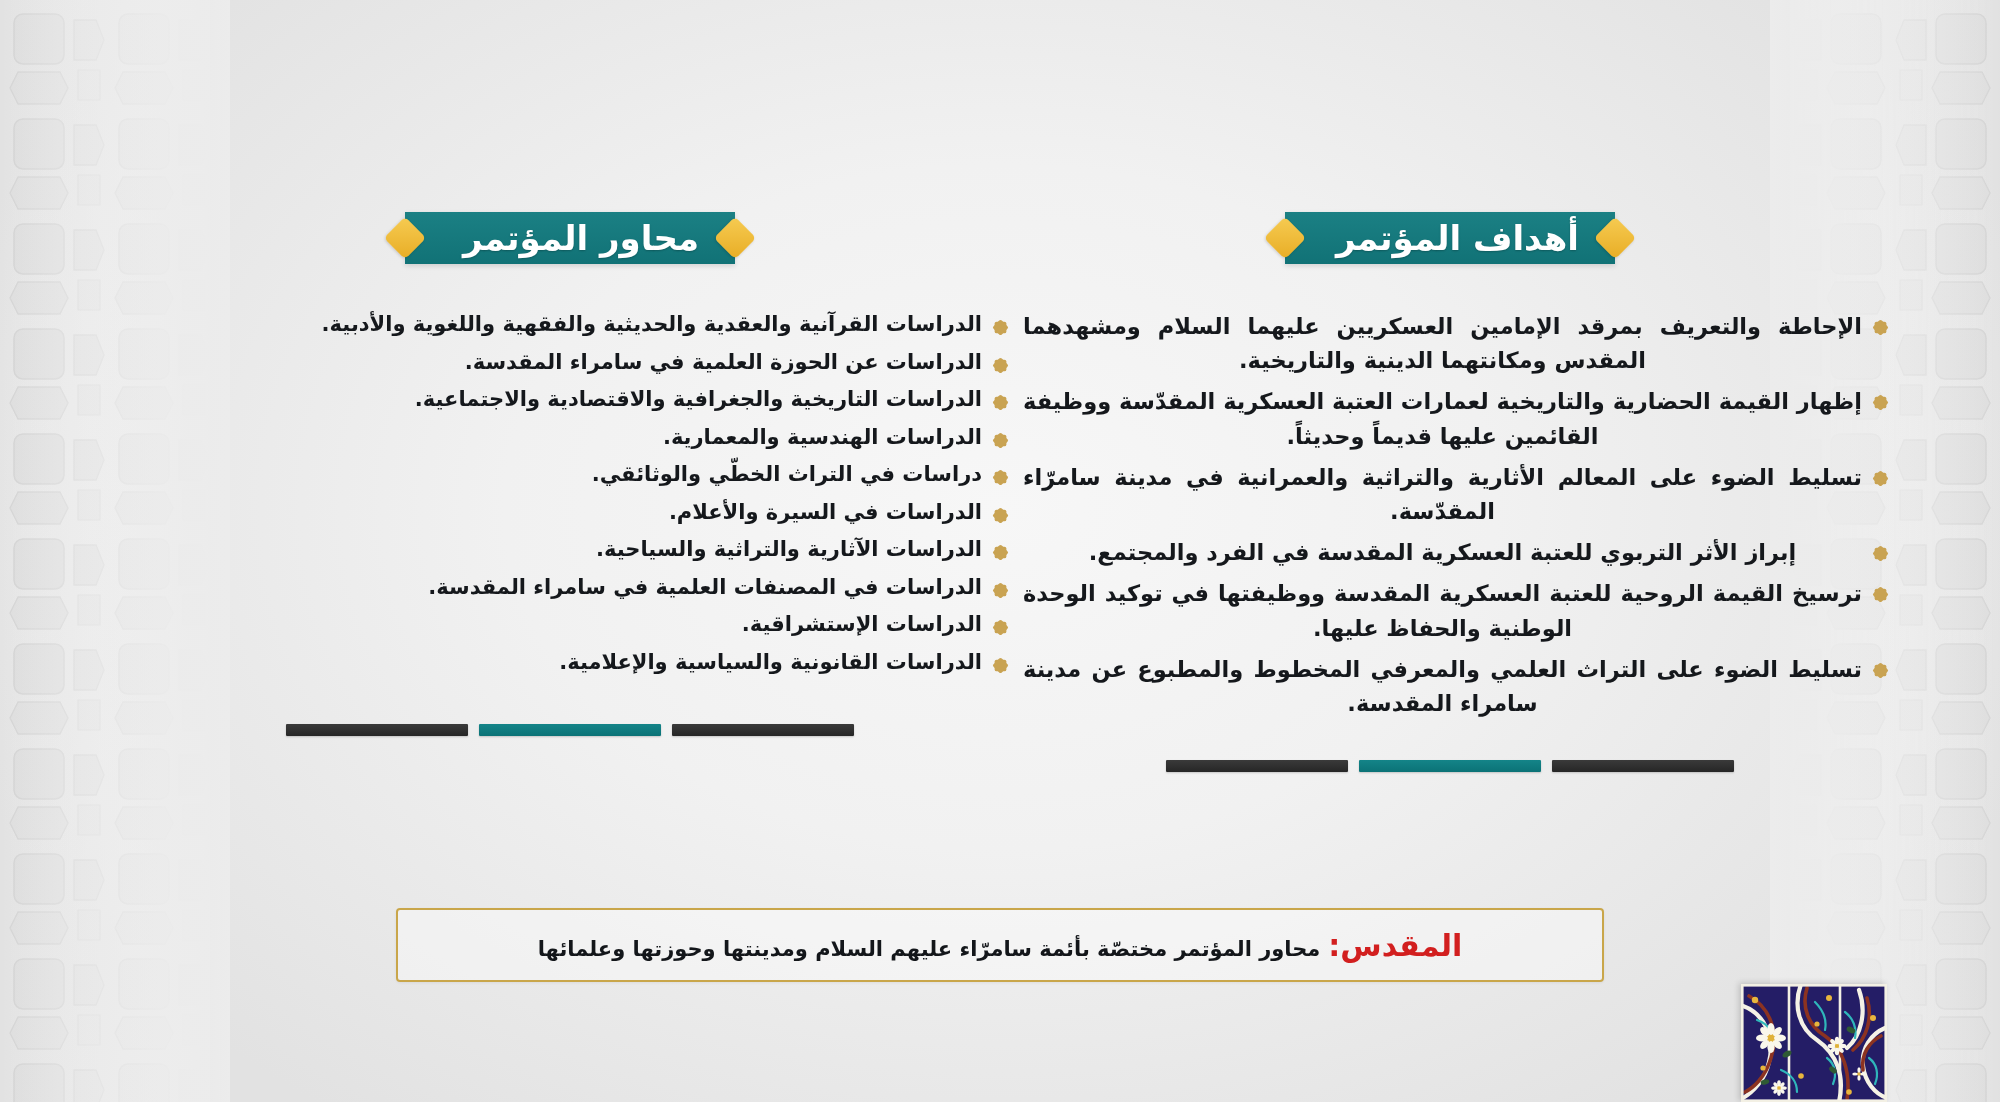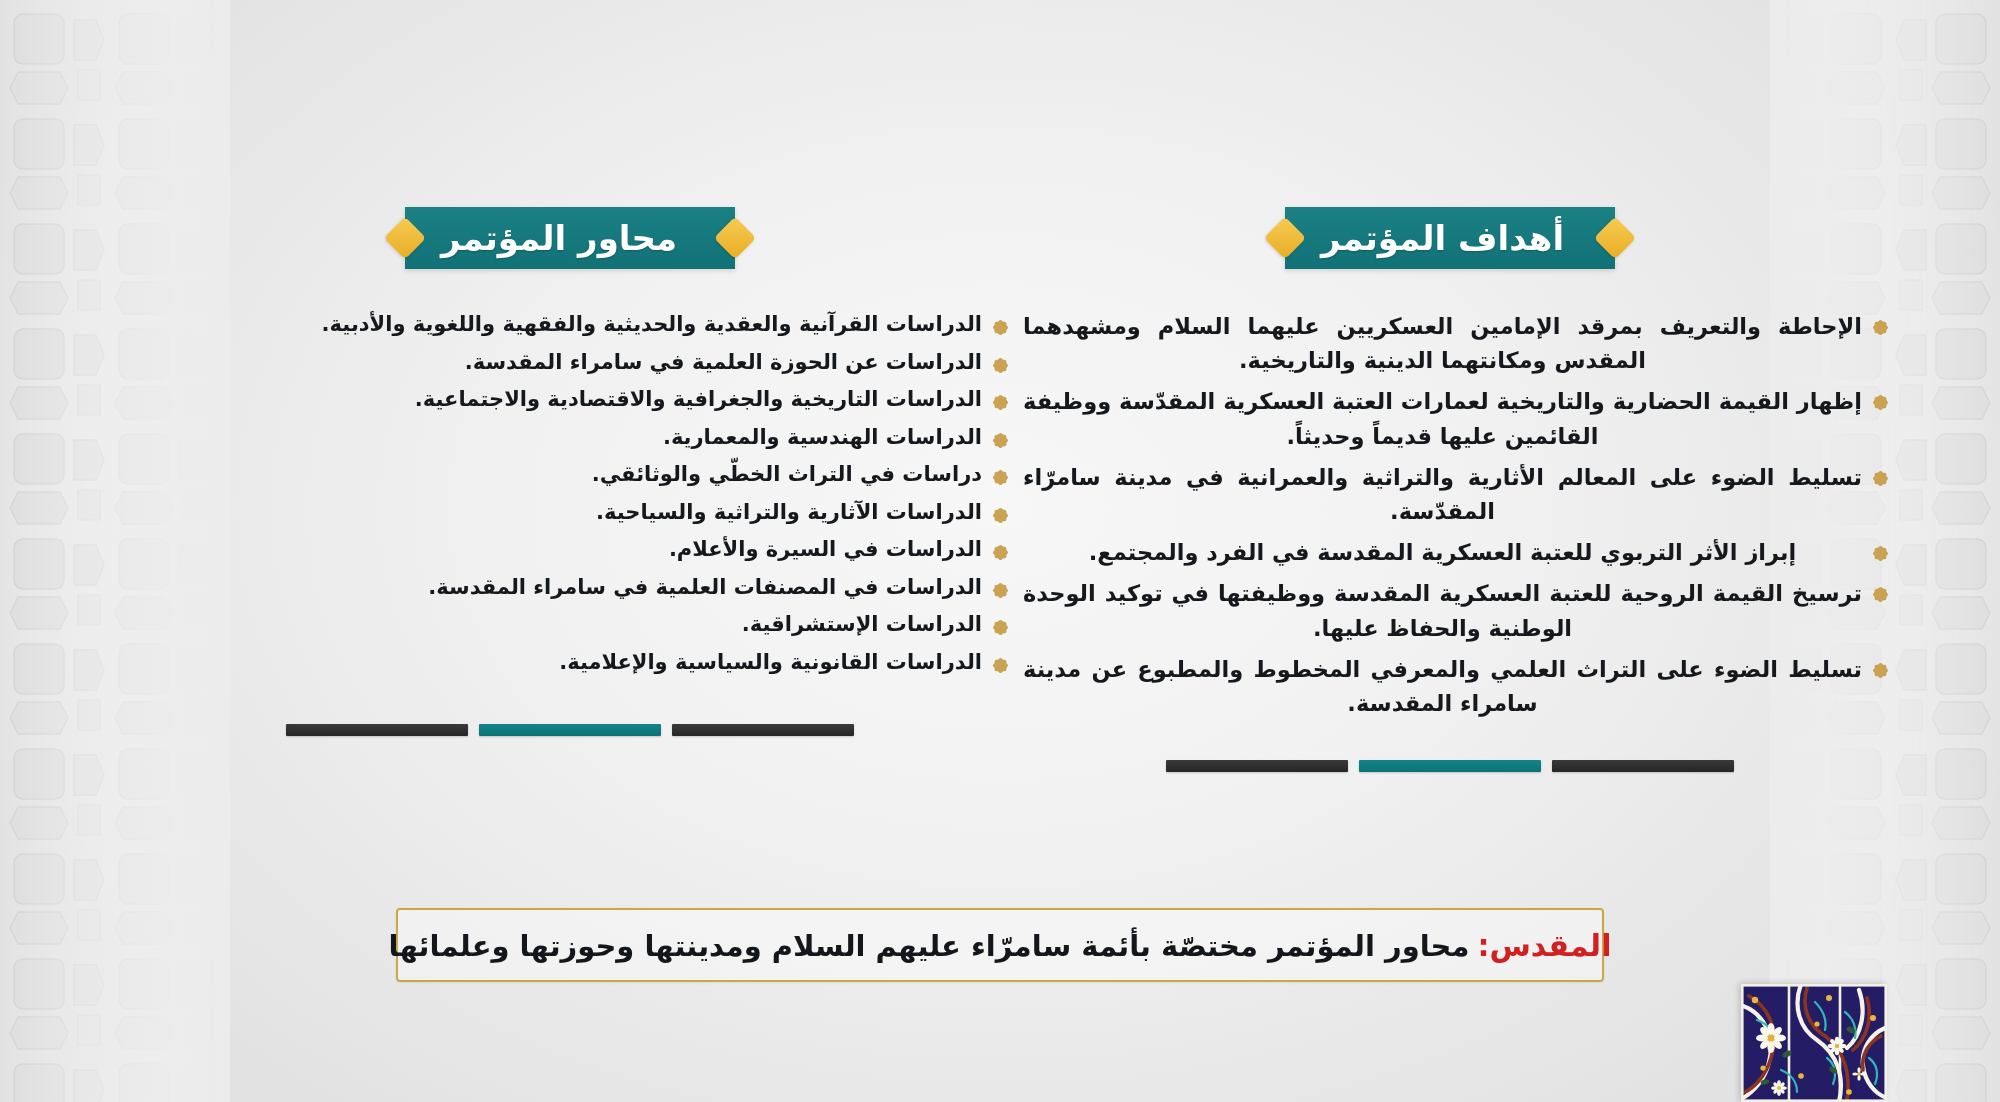--- a/index.html
+++ b/index.html
@@ -54,23 +54,23 @@
     display:flex; align-items:center; justify-content:center;
     height:66px;
     margin-bottom:38px;
   }
   .col.right .bannerWrap{ padding-right:0; }
 
   .banner{
     position:relative;
     background:#157a7e;
     background:linear-gradient(180deg,#1b8084 0%,#117276 100%);
-    height:62px;
+    height:52px;
     min-width:330px;
-    display:flex; align-items:center; justify-content:flex-end;
+    display:flex; align-items:center; justify-content:flex-start;
     padding:0 36px;
     box-shadow:0 2px 5px rgba(0,0,0,0.13);
   }
   .banner .btxt{
     color:#ffffff;
     font-size:34px;
     font-weight:bold;
     letter-spacing:1px;
     line-height:1;
     white-space:nowrap;
@@ -180,21 +180,21 @@
     padding:0 14px;
   }
   .noteLabel{
     color:#d21f1f;
     font-size:30px;
     font-weight:bold;
     letter-spacing:0;
   }
   .noteBody{
     color:#13161a;
-    font-size:29px;
+    font-size:21px;
     font-weight:bold;
   }
 
   
   .ornament{
     position:absolute;
     right:113px;
     bottom:0;
     width:146px; height:118px;
     overflow:hidden;
@@ -371,29 +371,29 @@
               </svg>
           </span>
           <span class="itemTxt">دراسات في التراث الخطّي والوثائقي.</span>
         </li>
         <li>
           <span class="bulletIcon">
             <svg>
                 <use href="#rosette"></use>
               </svg>
           </span>
+          <span class="itemTxt">الدراسات في السيرة والأعلام.</span>
+        </li>
+        <li>
+          <span class="bulletIcon">
+            <svg>
+                <use href="#rosette"></use>
+              </svg>
+          </span>
           <span class="itemTxt">الدراسات الآثارية والتراثية والسياحية.</span>
-        </li>
-        <li>
-          <span class="bulletIcon">
-            <svg>
-                <use href="#rosette"></use>
-              </svg>
-          </span>
-          <span class="itemTxt">الدراسات في السيرة والأعلام.</span>
         </li>
         <li>
           <span class="bulletIcon">
             <svg>
                 <use href="#rosette"></use>
               </svg>
           </span>
           <span class="itemTxt">الدراسات في المصنفات العلمية في سامراء المقدسة.</span>
         </li>
         <li>

